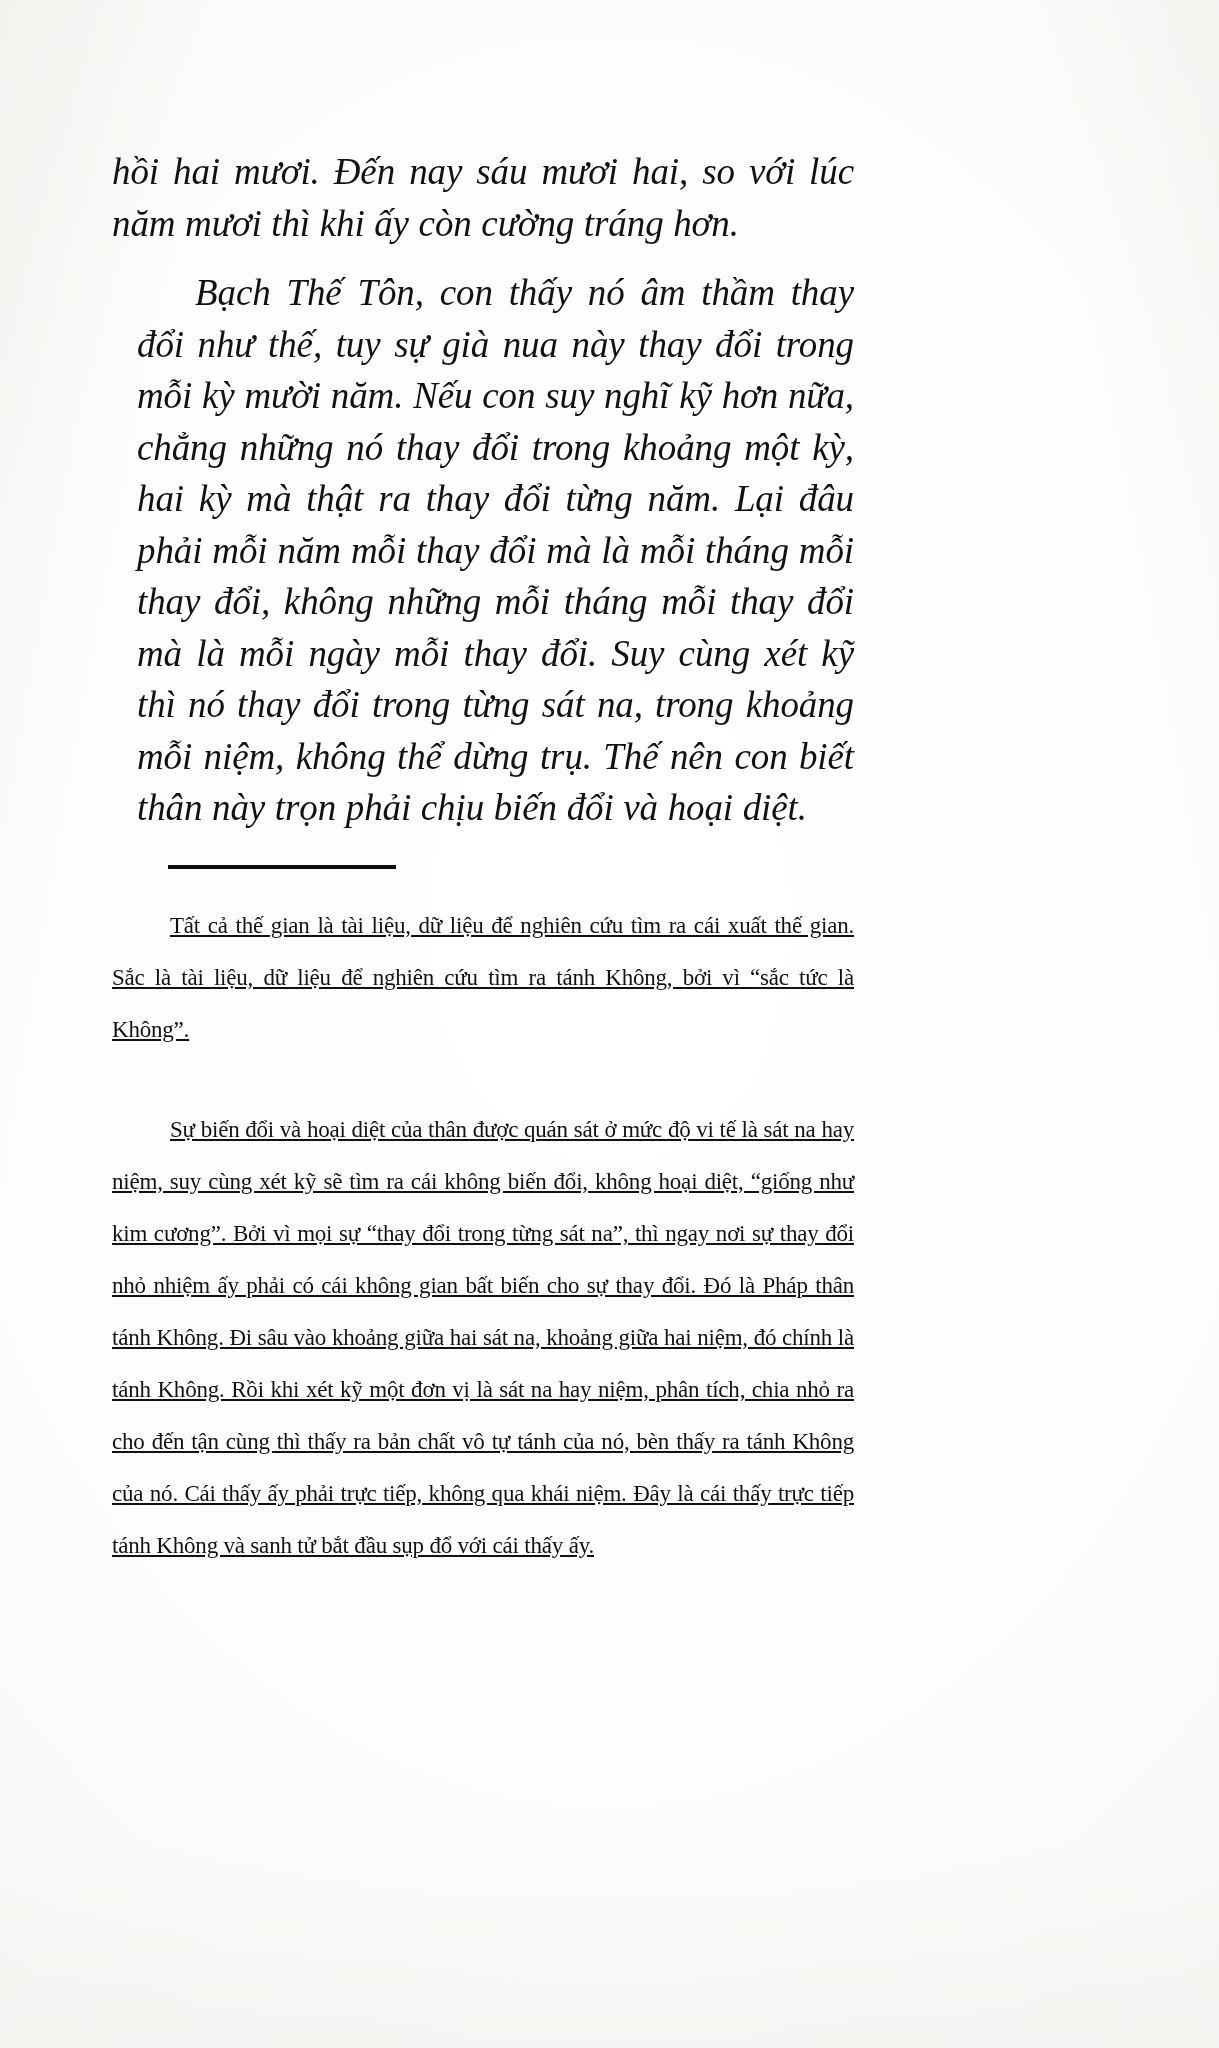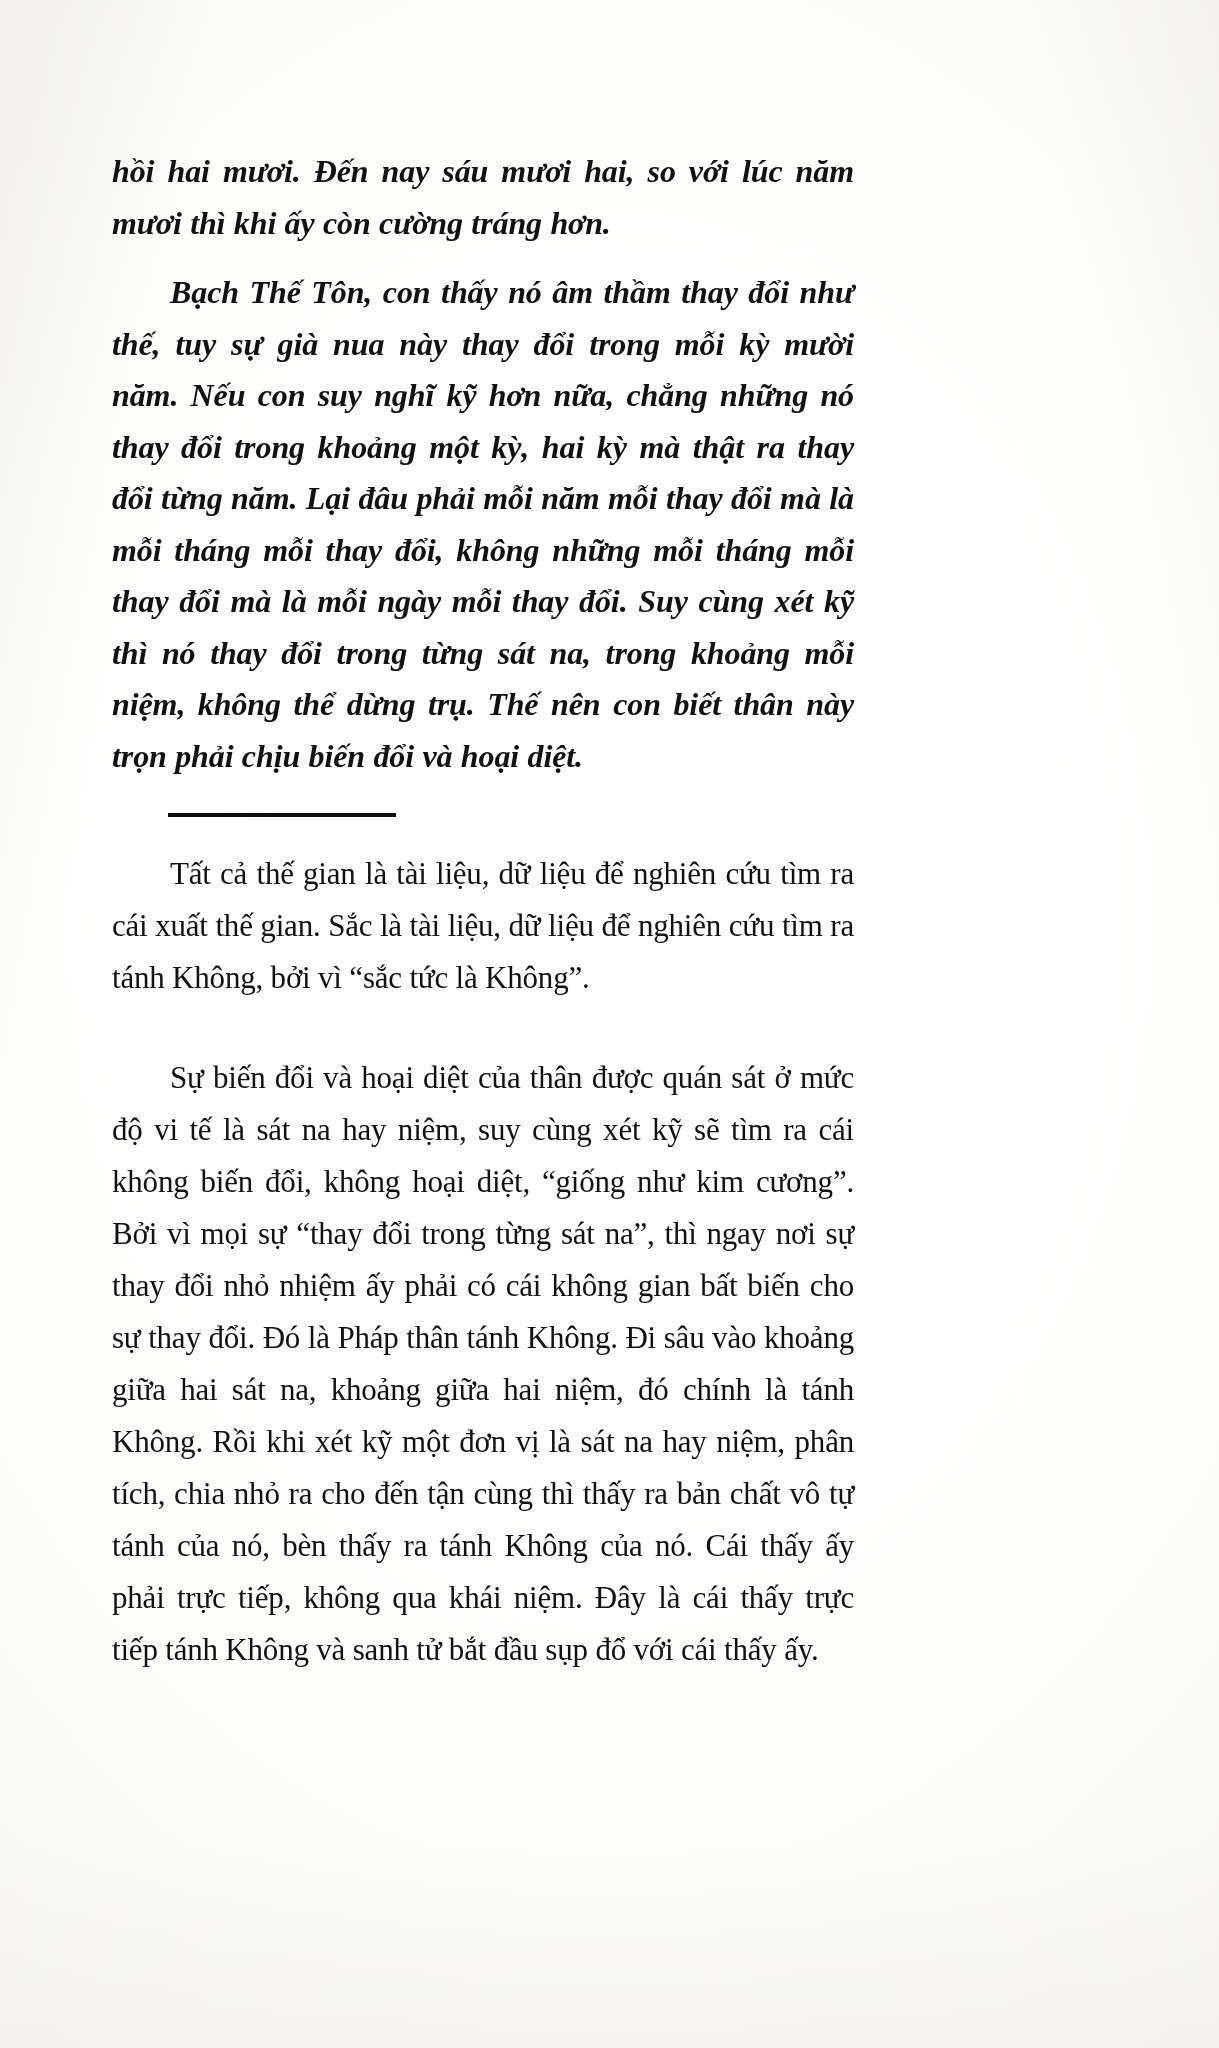--- a/index.html
+++ b/index.html
@@ -45,28 +45,29 @@
 
   .para {
     margin: 0;
     text-align: justify;
     text-justify: inter-word;
   }
 
   
   .sutra {
     font-style: italic;
-    font-weight: 700;
-    font-size: 32px;
+    font-weight: 400;
+    font-size: 37px;
     line-height: 51.5px;
     letter-spacing: -0.1px;
     word-spacing: 0.5px;
   }
   .sutra.indent {
     text-indent: 58px;
+    margin-left: 25px;
   }
   .sutra-lead {
     margin-bottom: 0;
   }
   .sutra-body {
     margin-top: 0;
   }
 
   
   .rule-wrap {
@@ -79,24 +80,25 @@
   .rule {
     width: 228px;
     height: 4px;
     background: #0d0d0d;
   }
 
   
   .body-text {
     font-style: normal;
     font-weight: 400;
-    font-size: 31px;
+    font-size: 23px;
     line-height: 52px;
     letter-spacing: -0.2px;
     text-indent: 58px;
+    text-decoration: underline;
   }
   .gap-sm { height: 18px; }
   .gap-md { height: 24px; }
 </style>
 </head>
 <body>
 
 <div id="page">
   <div id="text-column">
 

